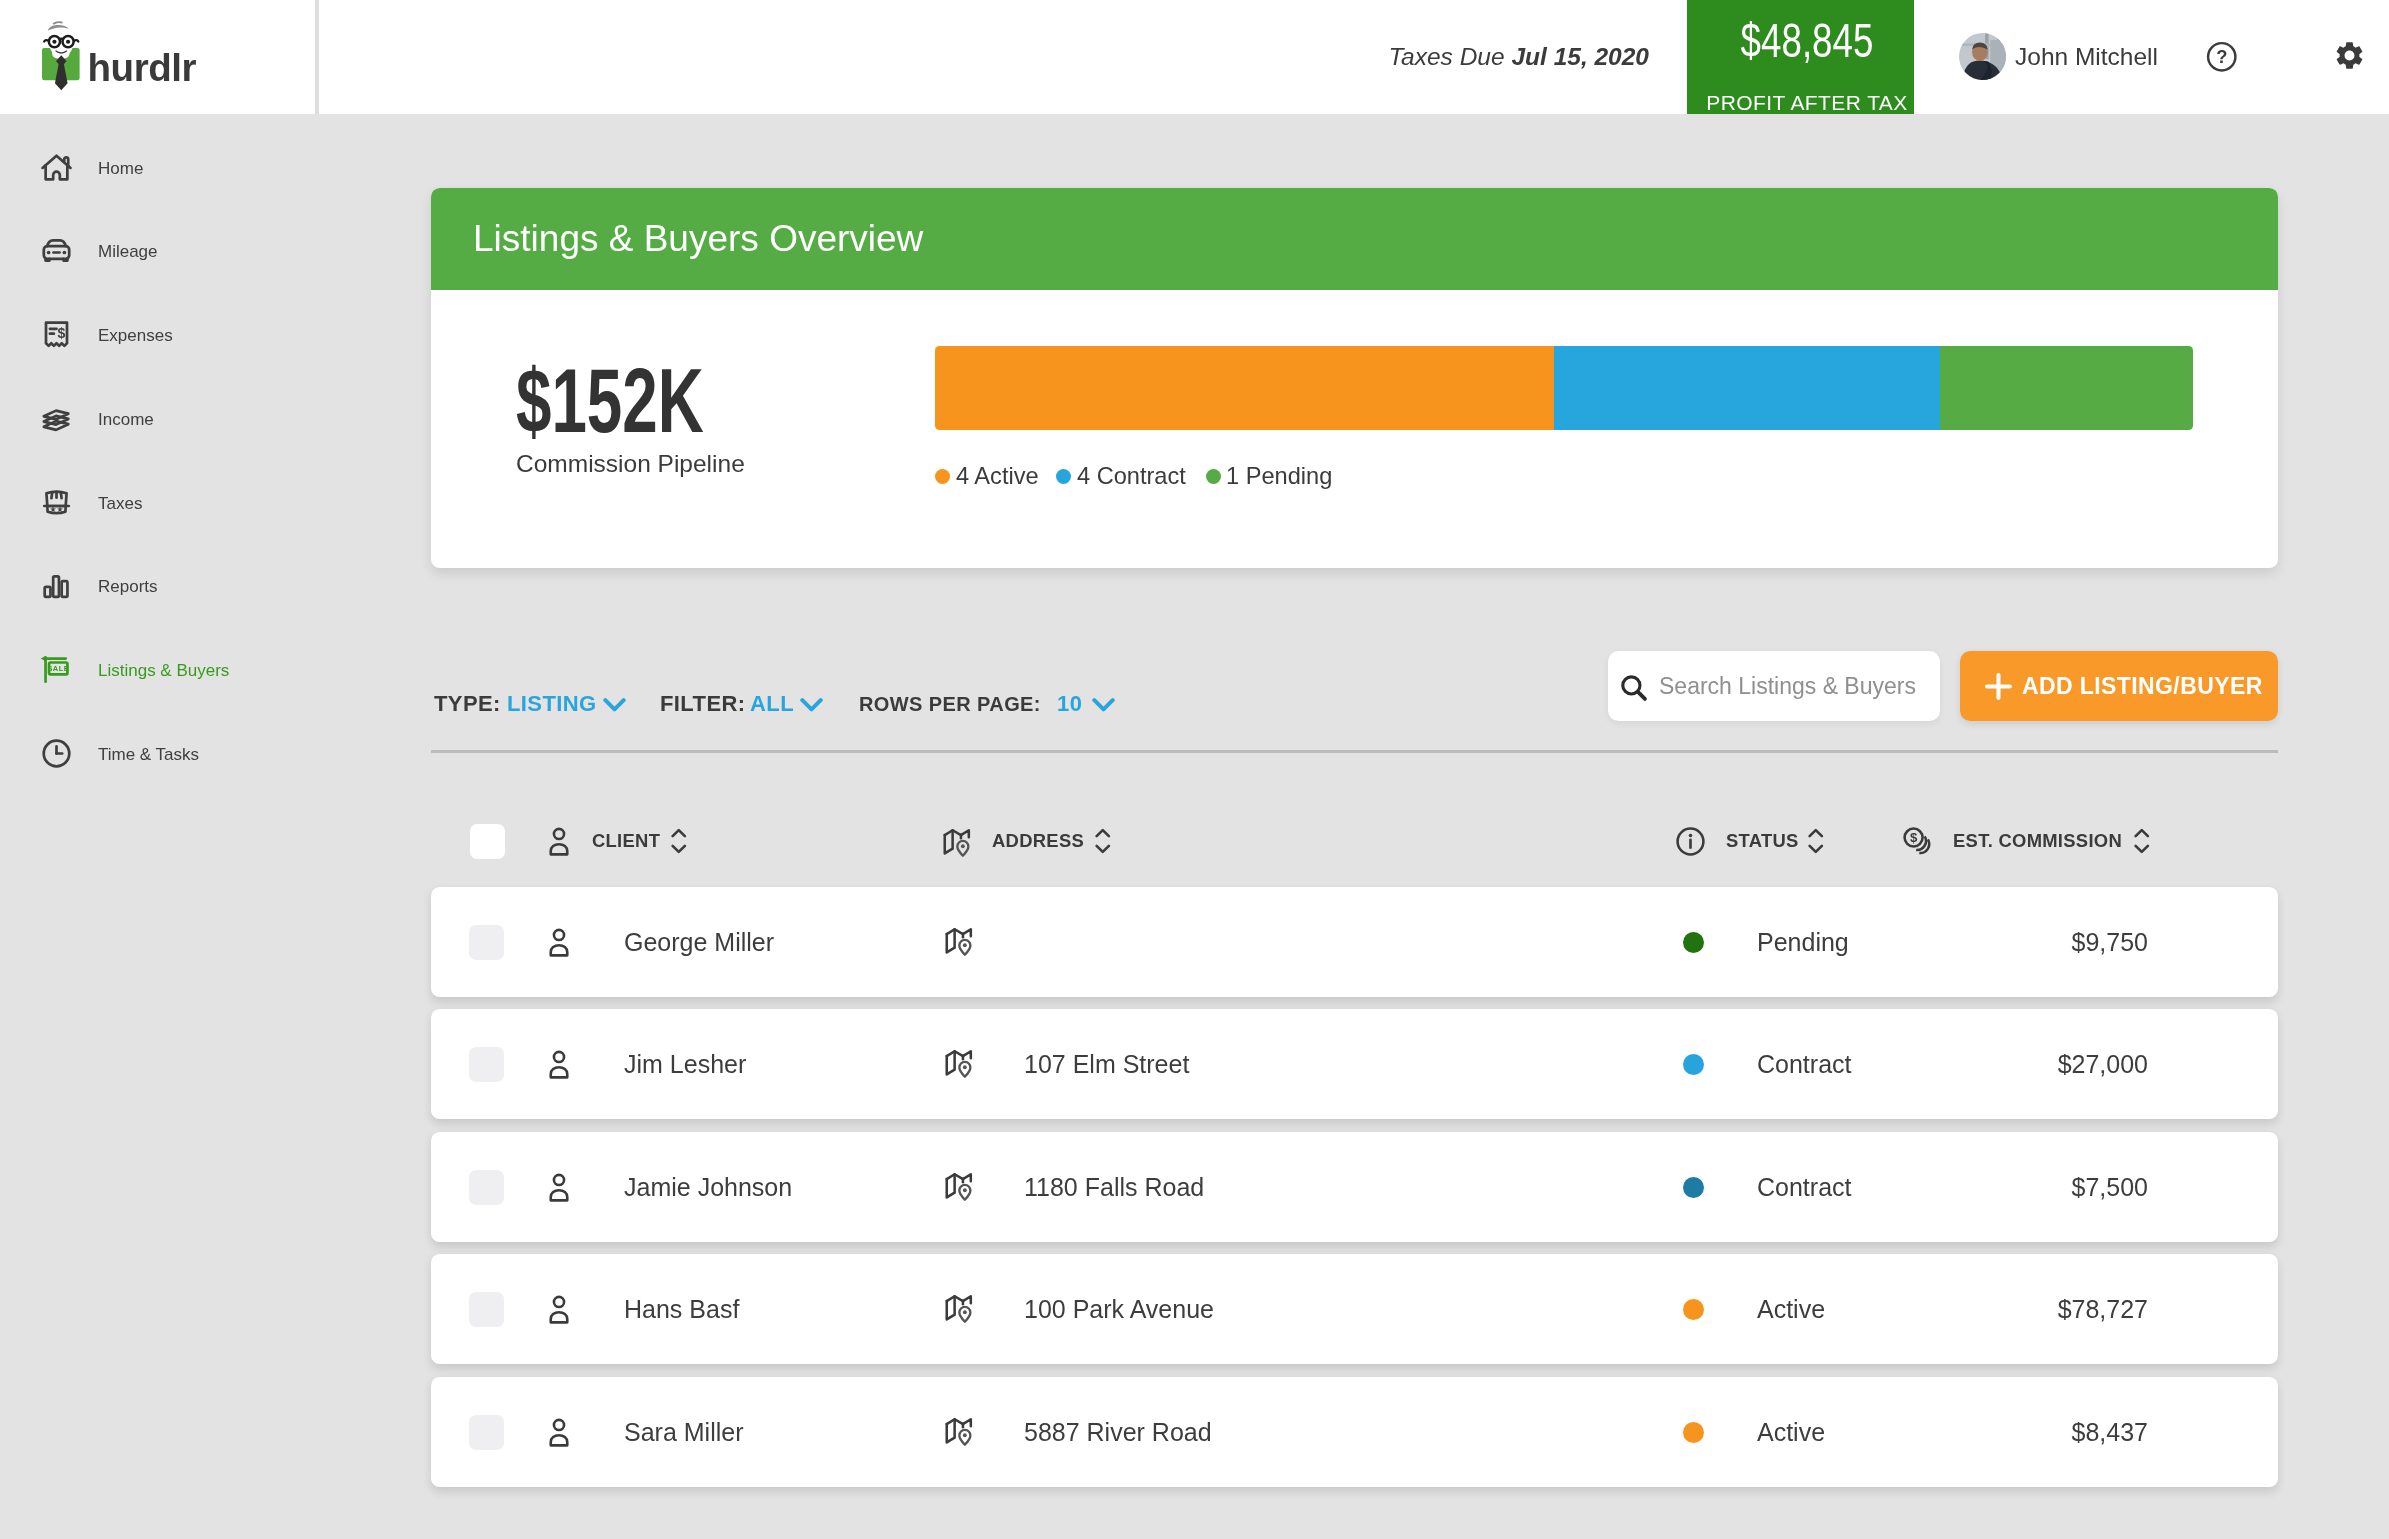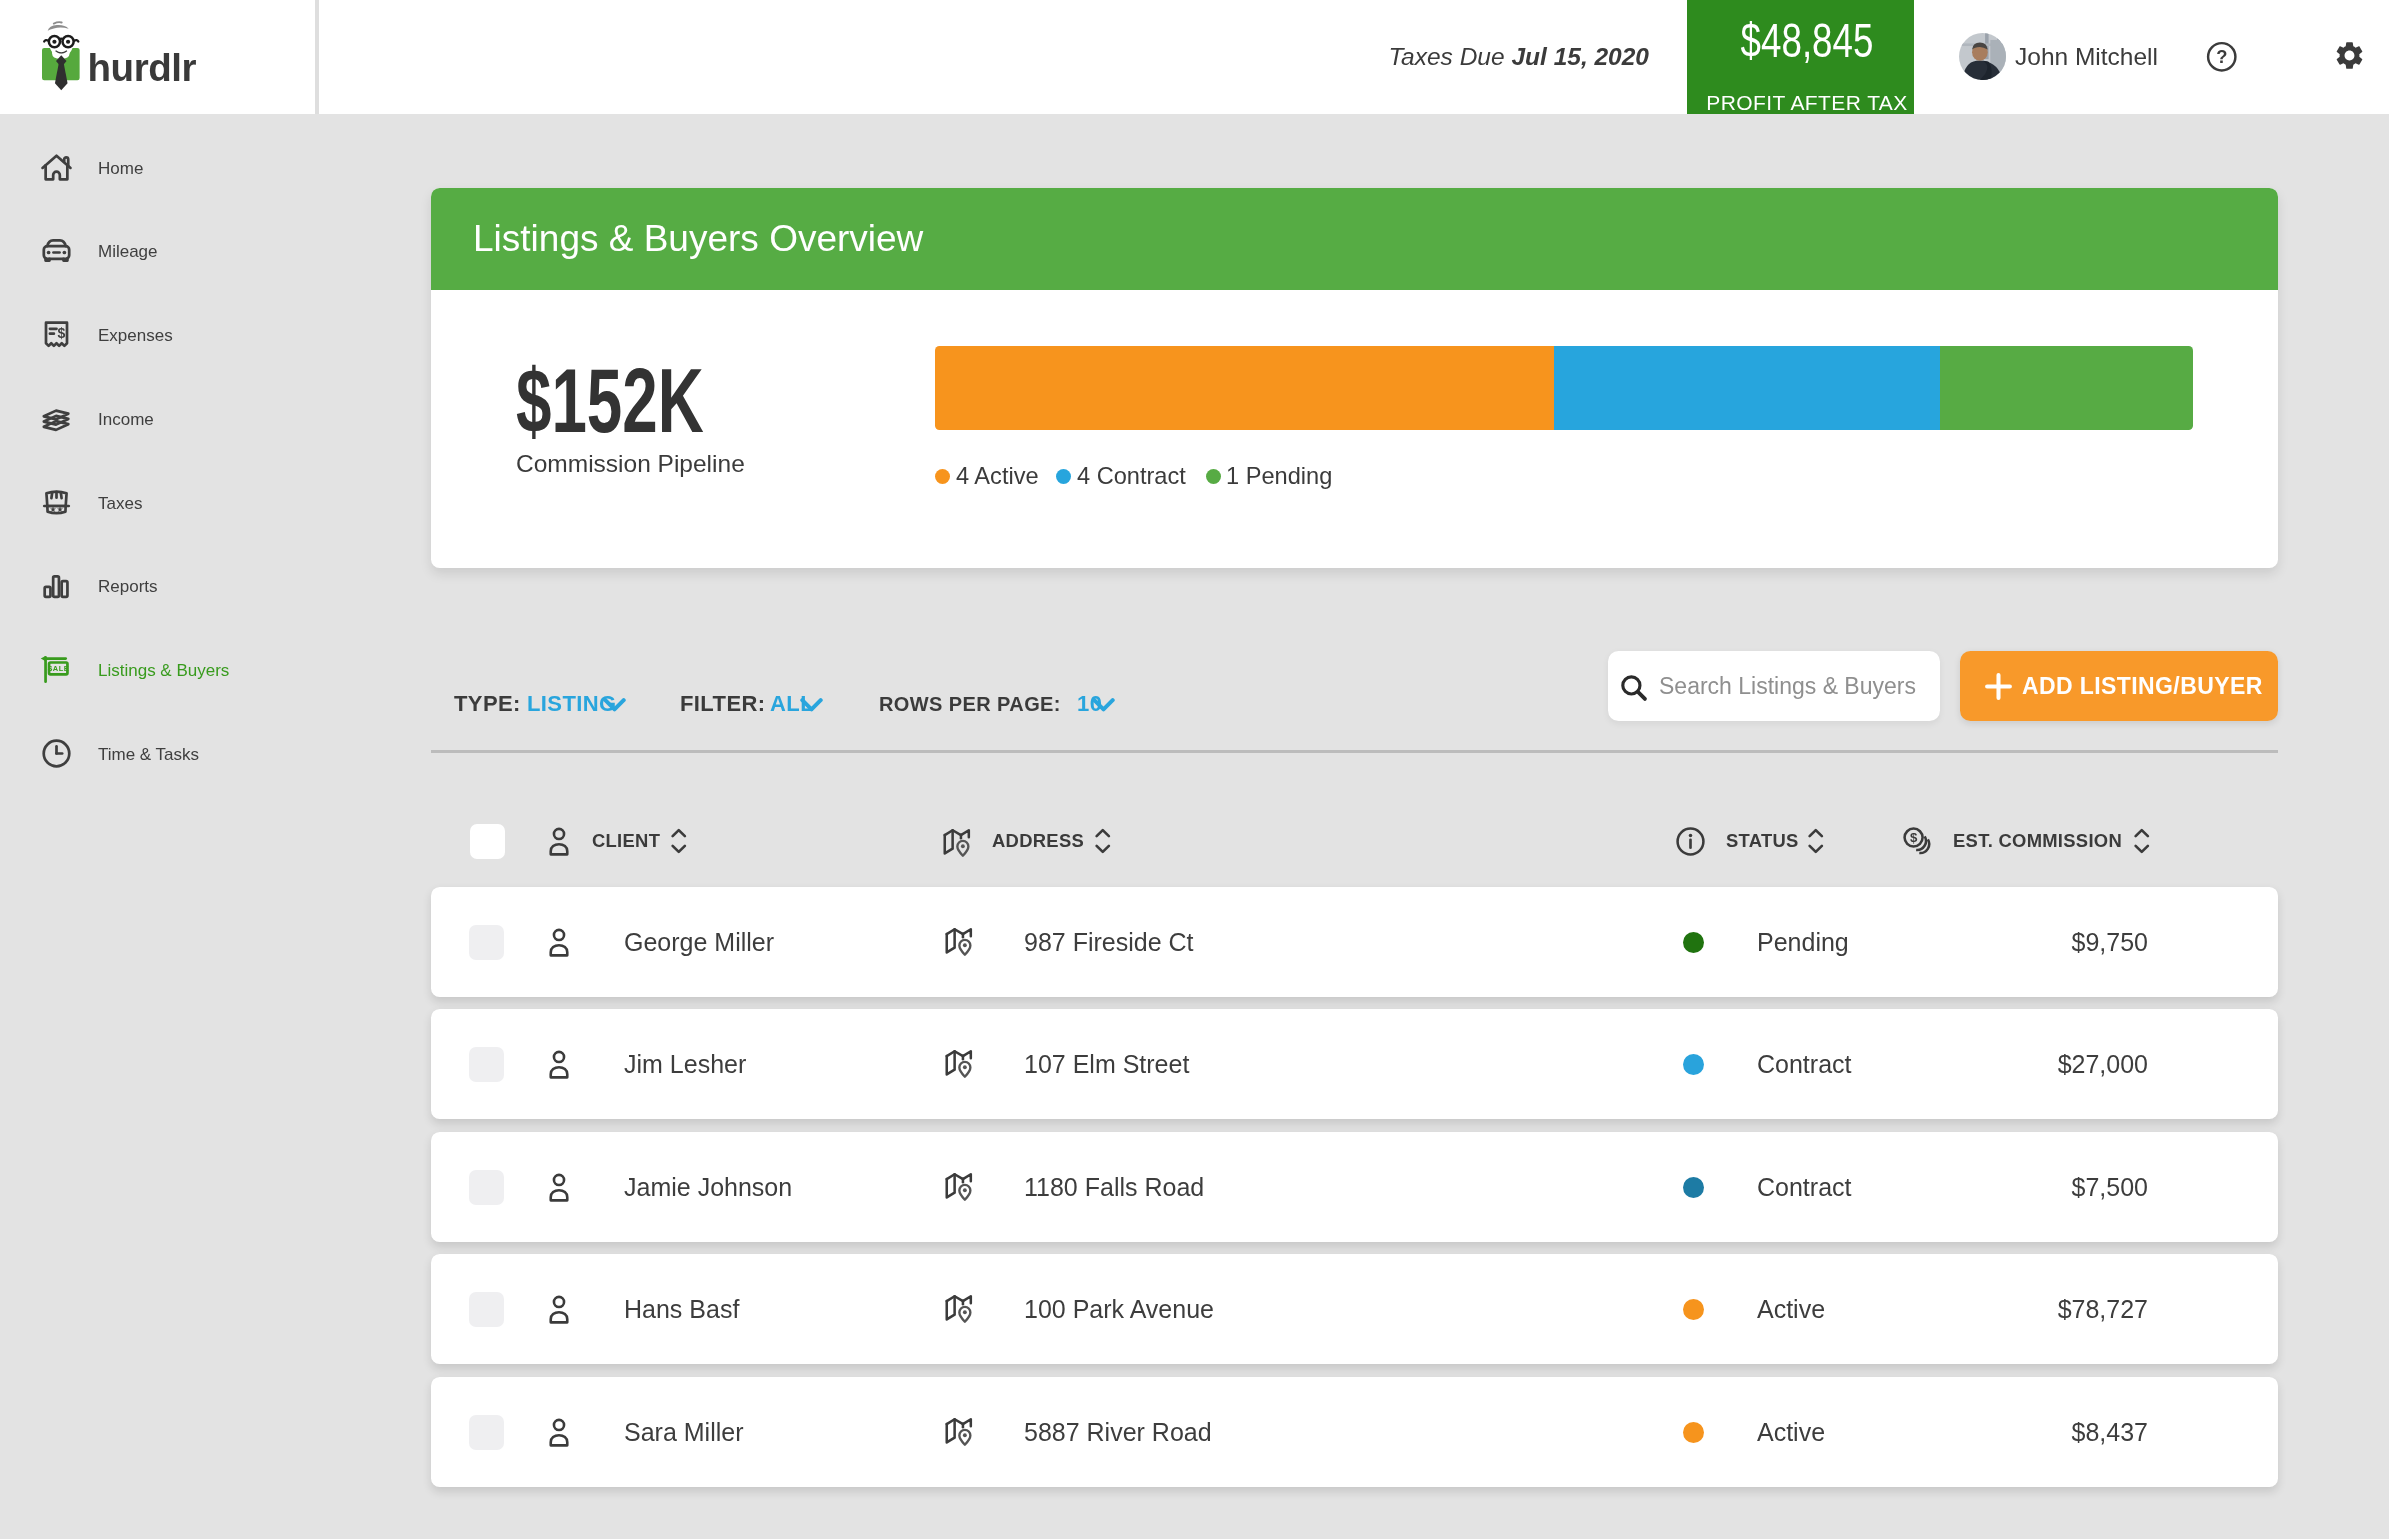--- a/index.html
+++ b/index.html
@@ -29,21 +29,21 @@
 #ovcard { left:431px; top:188px; width:1847px; height:380px; background:#ffffff; border-radius:8.7px; box-shadow:0 5.2px 12.2px rgba(0,0,0,0.10); }
 #ovhead { left:0; top:0; width:100%; height:102px; background:#56ac44; border-radius:8.7px 8.7px 0 0; color:#fff; font-size:37px; line-height:102px; padding-left:42px; }
 #bigval { left:85px; top:166px; font-size:91px; line-height:93px; color:#333; font-weight:bold; transform:scaleX(0.70); transform-origin:left center; white-space:nowrap; }
 #bigsub { left:85px; top:262px; font-size:24.5px; line-height:27px; color:#3b3b3b; white-space:nowrap; }
 #bar { left:504px; top:158px; width:1258px; height:84px; border-radius:4.4px; overflow:hidden; }
 #bar .seg { height:84px; float:left; }
 .legend { top:275px; white-space:nowrap; height:26px; line-height:26px; font-size:23.6px; color:#3b3b3b; }
 .ldot { top:281px; width:15px; height:15px; border-radius:50%; }
 
 
-.ftxt { top:691px; height:26px; line-height:26px; font-size:22px; font-weight:bold; letter-spacing:0.4px; white-space:nowrap;margin-left:20px; }
+.ftxt { top:691px; height:26px; line-height:26px; font-size:22px; font-weight:bold; letter-spacing:0.4px; white-space:nowrap; }
 .fblue { color:#29a5dd; }
 .fchev { top:698px; }
 #searchbox { left:1608px; top:651px; width:332px; height:70px; background:#fff; border-radius:10.5px; box-shadow:0 2.6px 7px rgba(0,0,0,0.06); }
 #searchph { left:1659px; top:651px; height:70px; line-height:70px; font-size:23px; color:#8f8f8f; white-space:nowrap; }
 #addbtn { left:1960px; top:651px; width:318px; height:70px; background:#f8992a; border-radius:10.5px; box-shadow:0 2.6px 7px rgba(0,0,0,0.10); }
 #addbtn .btxt { position:absolute; left:62px; top:0; height:70px; line-height:70px; font-size:23px; font-weight:bold; color:#fff; letter-spacing:0.4px; white-space:nowrap; }
 #fdivider { left:431px; top:750px; width:1847px; height:2.6px; background:#bcbcbc; }
 
 
 .hcheck { left:470px; top:824px; width:35px; height:35px; background:#fff; border-radius:7px; }
@@ -329,21 +329,20 @@
   <path d="M2 9 L11 3.5 L20.5 9 L29.5 3.5 L29.5 11.5"></path>
   <path d="M2 9 L2 30 L11 24.5 L11 3.5"></path>
   <path d="M20.5 9 L20.5 12.5"></path>
  </g>
  <g fill="none" stroke="#555555" stroke-width="2.7" stroke-linejoin="round">
   <path d="M29 22a6.3 6.3 0 1 0-12.6 0c0 3.4 2.8 6.9 6.3 10.6 3.5-3.7 6.3-7.2 6.3-10.6Z"></path>
  </g>
  <circle cx="22.7" cy="21.8" r="2.2" fill="#555555"></circle>
 </svg>
   <span class="rtxt rname">George Miller</span>
-  <span class="rtxt raddr">987 Fireside Ct</span>
   <span class="rdot" style="background:#20730f;"></span>
   <span class="rtxt rstatus">Pending</span>
   <span class="rtxt rcomm">$9,750</span>
 </div>
 <div class="abs row" style="top:1009px;">
   <span class="rcheck"></span>
     <svg width="20" height="29" viewBox="0 0 23 33" style="position:absolute; left:118px; top:41px;">
  <g fill="none" stroke="#3b3b3b" stroke-width="3" stroke-linecap="round" stroke-linejoin="round">
   <circle cx="11.5" cy="7.8" r="5.8"></circle>
   <path d="M2 31.3 L2 27.6 C2 22.8 6.2 19.6 11.5 19.6 C16.8 19.6 21 22.8 21 27.6 L21 31.3 Z"></path>

